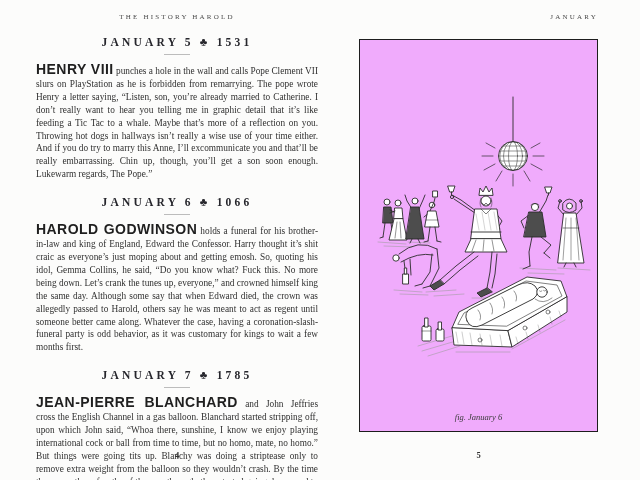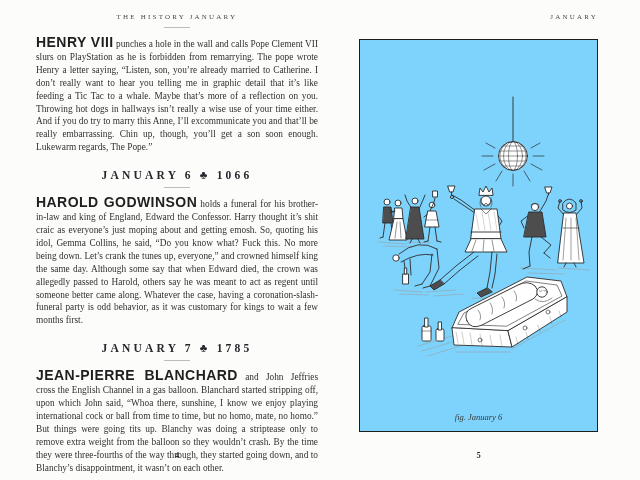--- a/index.html
+++ b/index.html
@@ -20,34 +20,35 @@
         letter-spacing:0.45px;color:#1f1f1f;}
   .page-num{position:absolute;top:450px;font-size:8.5px;font-weight:bold;color:#333;
             text-align:center;}
   .page-num.left{left:36px;width:282px;}
   .page-num.right{left:359px;width:239px;}
 
   
   .right-head{position:absolute;left:359px;top:13px;width:239px;text-align:right;
               font-size:7px;letter-spacing:2.2px;color:#4a4a4a;}
   .figure-frame{position:absolute;left:359px;top:39px;width:237px;height:391px;
-                border:1.5px solid #1d1d1d;background:#7dd3fc;}
+                border:1.5px solid #1d1d1d;background:#f0abfc;}
   .figure-caption{position:absolute;left:0;bottom:9px;width:100%;text-align:center;
                   font-style:italic;font-size:8.5px;color:#3a3a3a;}
   svg{display:block;}
 </style>
 </head>
 <body>
 
 <div id="spread">
 
   <div class="page-left">
-    <div class="running-head">THE HISTORY JANUARY</div>
+    <div class="running-head">THE HISTORY HAROLD</div>
 
     <section>
+      <h2 class="entry-heading">JANUARY 5 ♣ 1531</h2>
       <div class="heading-rule"></div>
       <p class="entry-body"><span class="lead">HENRY VIII</span> <span>punches a hole in the wall and calls Pope Clement VII slurs on PlayStation as he is forbidden from remarrying. The pope wrote Henry a letter saying, “Listen, son, you’re already married to Catherine. I don’t really want to hear you telling me in graphic detail that it’s like feeding a Tic Tac to a whale. Maybe that’s more of a reflection on you. Throwing hot dogs in hallways isn’t really a wise use of your time either. And if you do try to marry this Anne, I’ll excommunicate you and that’ll be really embarrassing. Chin up, though, you’ll get a son soon enough. Lukewarm regards, The Pope.”</span></p>
     </section>
 
     <section>
       <h2 class="entry-heading">JANUARY 6 ♣ 1066</h2>
       <div class="heading-rule"></div>
       <p class="entry-body"><span class="lead">HAROLD GODWINSON</span> <span>holds a funeral for his brother-in-law and king of England, Edward the Confessor. Harry thought it’s shit craic as everyone’s just moping about and getting emosh. So, quoting his idol, Gemma Collins, he said, “Do you know what? Fuck this. No more being down. Let’s crank the tunes up, everyone,” and crowned himself king the same day. Although some say that when Edward died, the crown was allegedly passed to Harold, others say he was meant to act as regent until someone better came along. Whatever the case, having a coronation-slash-funeral party is odd behavior, as it was customary for kings to wait a few months first.</span></p>
     </section>
 

